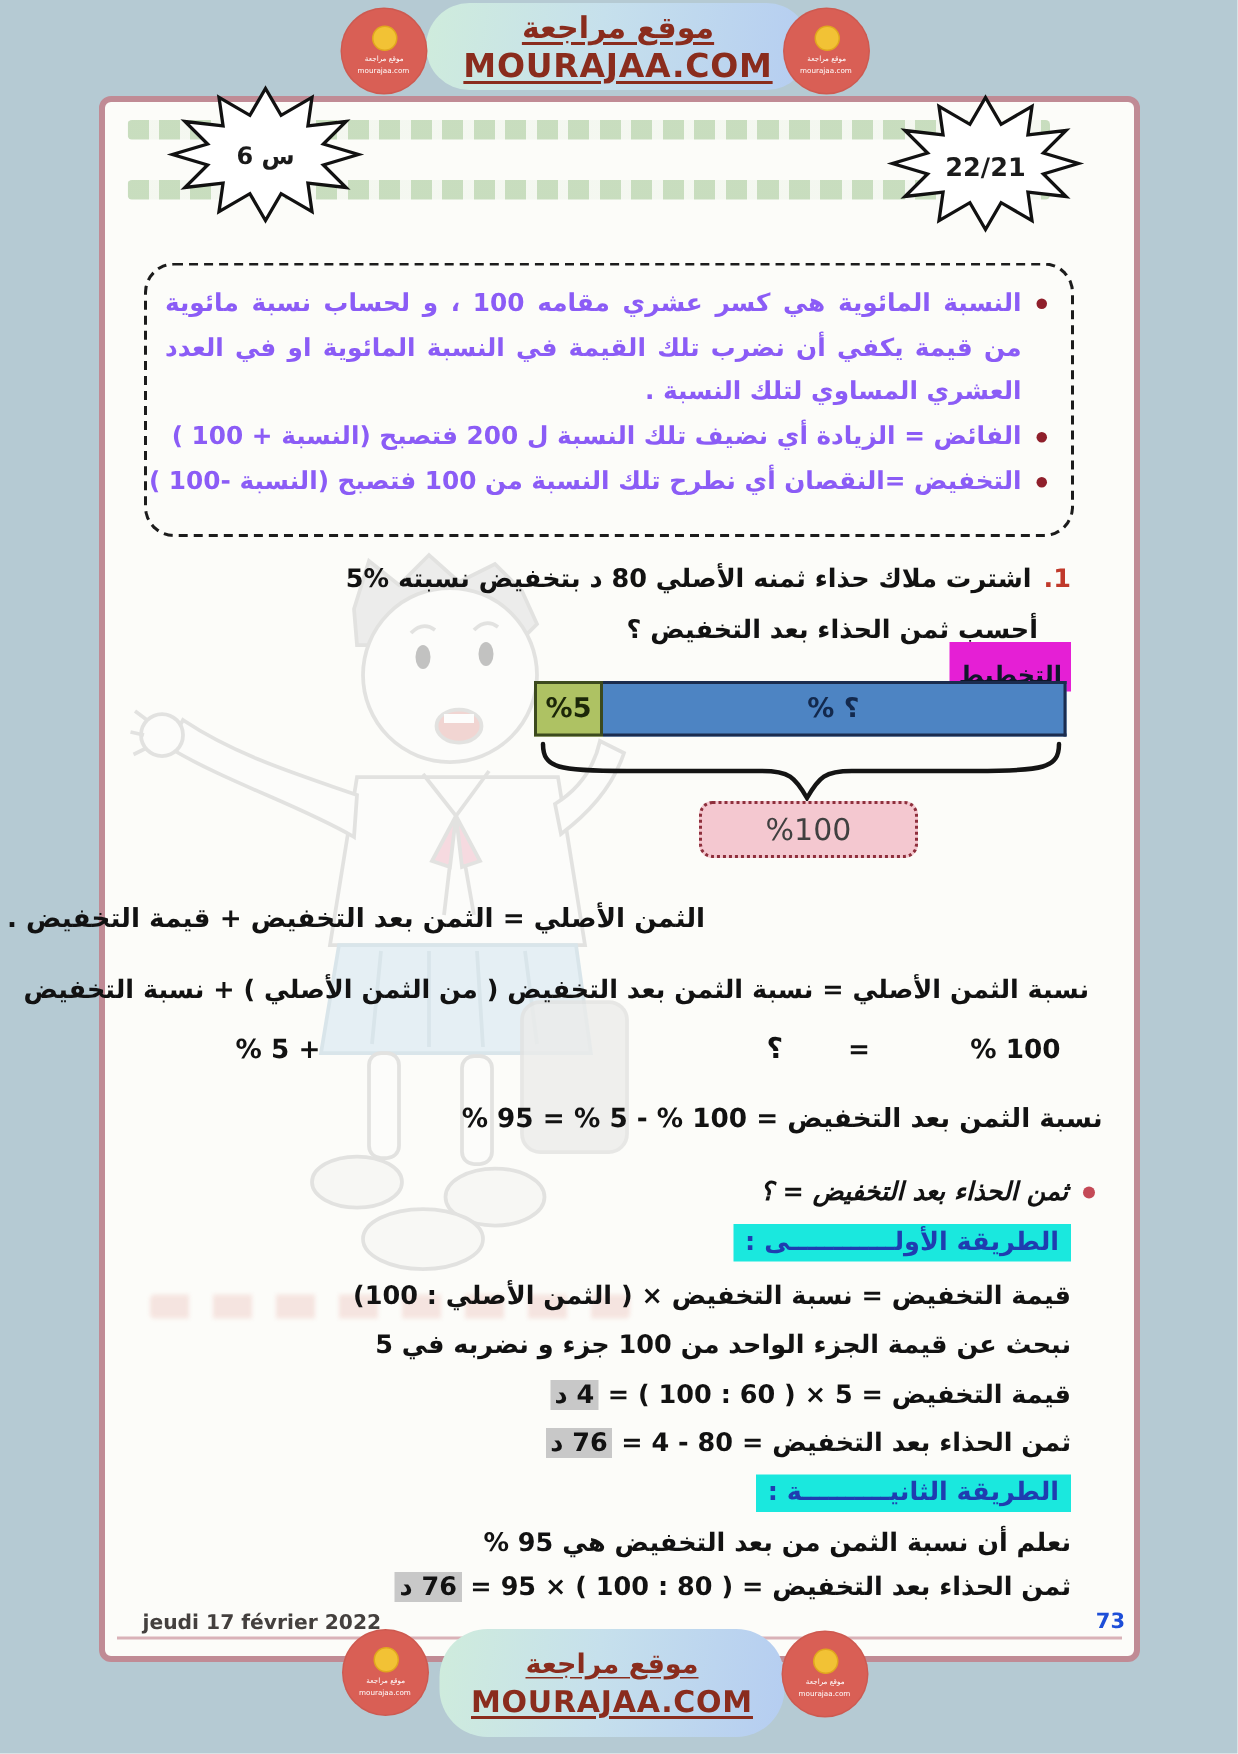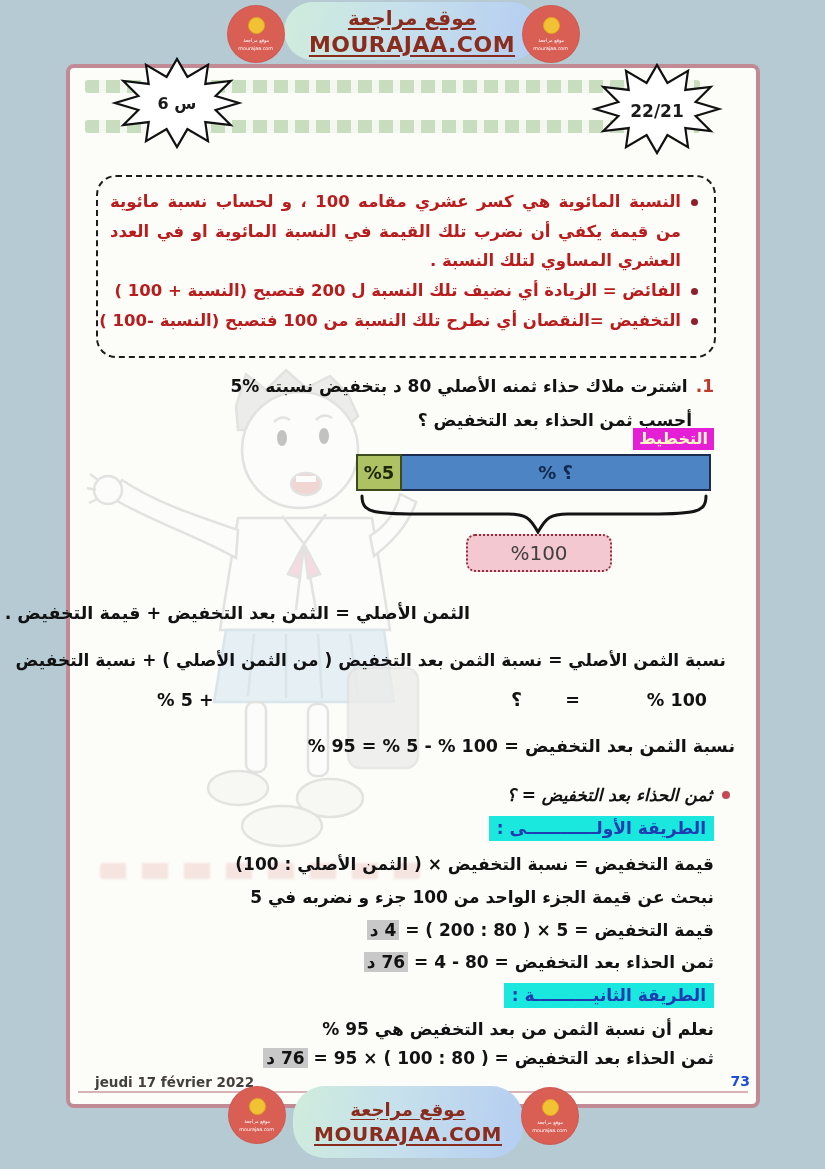--- a/index.html
+++ b/index.html
@@ -41,30 +41,30 @@
   .star-text{font-family:"DejaVu Sans",sans-serif;font-weight:700;fill:#1b1b1b;}
   .title-banner{
     position:absolute;left:201px;top:12px;width:310px;height:51px;
     background:#bccf9e;border:2px dashed #55606e;box-sizing:border-box;
     display:flex;align-items:center;justify-content:center;
     color:#16325c;font-weight:700;font-size:19px;direction:rtl;white-space:nowrap;
   }
   .intro-box{
     position:absolute;left:26px;top:107px;width:620px;height:183px;
     box-sizing:border-box;border:2.5px dashed #1c1c1c;border-radius:20px;
-    padding:10px 16px 6px 12px;direction:rtl;color:#b91c1c;
+    padding:10px 16px 6px 12px;direction:rtl;color:#8b5cf6;
   }
   .intro-item{display:flex;gap:10px;align-items:flex-start;font-size:16.5px;font-weight:600;line-height:1.8;}
   .intro-item .dot{flex:0 0 auto;width:7px;height:7px;border-radius:50%;background:#8f1f2b;margin-top:12px;}
   .intro-item .txt{text-align:justify;}
   .rtl-line{position:absolute;direction:rtl;white-space:nowrap;color:#121212;font-size:17px;font-weight:600;}
   .ex-num{color:#c0392b;font-weight:700;margin-left:8px;}
   .plan-label{
-    position:absolute;background:#e51fd5;color:#fef9c3;font-weight:700;font-size:16px;
-    padding:1px 6px 2px;direction:rtl;
+    position:absolute;background:#e51fd5;color:#0f172a;font-weight:700;font-size:16px;
+    padding:12px 6px 2px;direction:rtl;
   }
   
   .bar{
     position:absolute;left:286px;top:386px;width:355px;height:37px;
     display:flex;direction:ltr;box-sizing:border-box;
   }
   .bar-green{
     flex:0 0 46px;background:#aec263;border:2px solid #3c4a1e;box-sizing:border-box;
     display:flex;align-items:center;justify-content:center;
     color:#1c2708;font-weight:700;font-size:18px;
@@ -213,21 +213,21 @@
   <div class="rtl-line q-bullet layer" style="right:26px;top:717px;font-style:italic;">
     <span class="dot"></span>
     <span>ثمن الحذاء بعد التخفيض = ؟</span>
   </div>
 
   <div class="method-title layer" style="right:42px;top:748px;">الطريقة الأولــــــــــــى :</div>
   <div class="rtl-line layer" style="right:42px;top:786px;">قيمة التخفيض =  نسبة التخفيض × ( الثمن الأصلي : 100)</div>
   <div class="bleed"></div>
   <div class="rtl-line layer" style="right:42px;top:819px;">نبحث عن قيمة الجزء الواحد من 100 جزء و نضربه في 5</div>
   <div class="rtl-line layer" style="right:42px;top:852px;">
-    <span>قيمة التخفيض =  5 × ( 80 : 200 ) = </span><span class="ans">4 د</span>
+    <span>قيمة التخفيض =  5 × ( 60 : 100 ) = </span><span class="ans">4 د</span>
   </div>
   <div class="rtl-line layer" style="right:42px;top:884px;">
     <span>ثمن الحذاء بعد التخفيض = 80 - 4 = </span><span class="ans">76 د</span>
   </div>
 
   <div class="method-title layer" style="right:42px;top:915px;">الطريقة الثانيــــــــــة :</div>
   <div class="rtl-line layer" style="right:42px;top:951px;">نعلم أن نسبة الثمن من بعد التخفيض هي 95 %</div>
   <div class="rtl-line layer" style="right:42px;top:980px;">
     <span>ثمن الحذاء بعد التخفيض = ( 80 : 100 ) × 95 = </span><span class="ans">76 د</span>
   </div>

